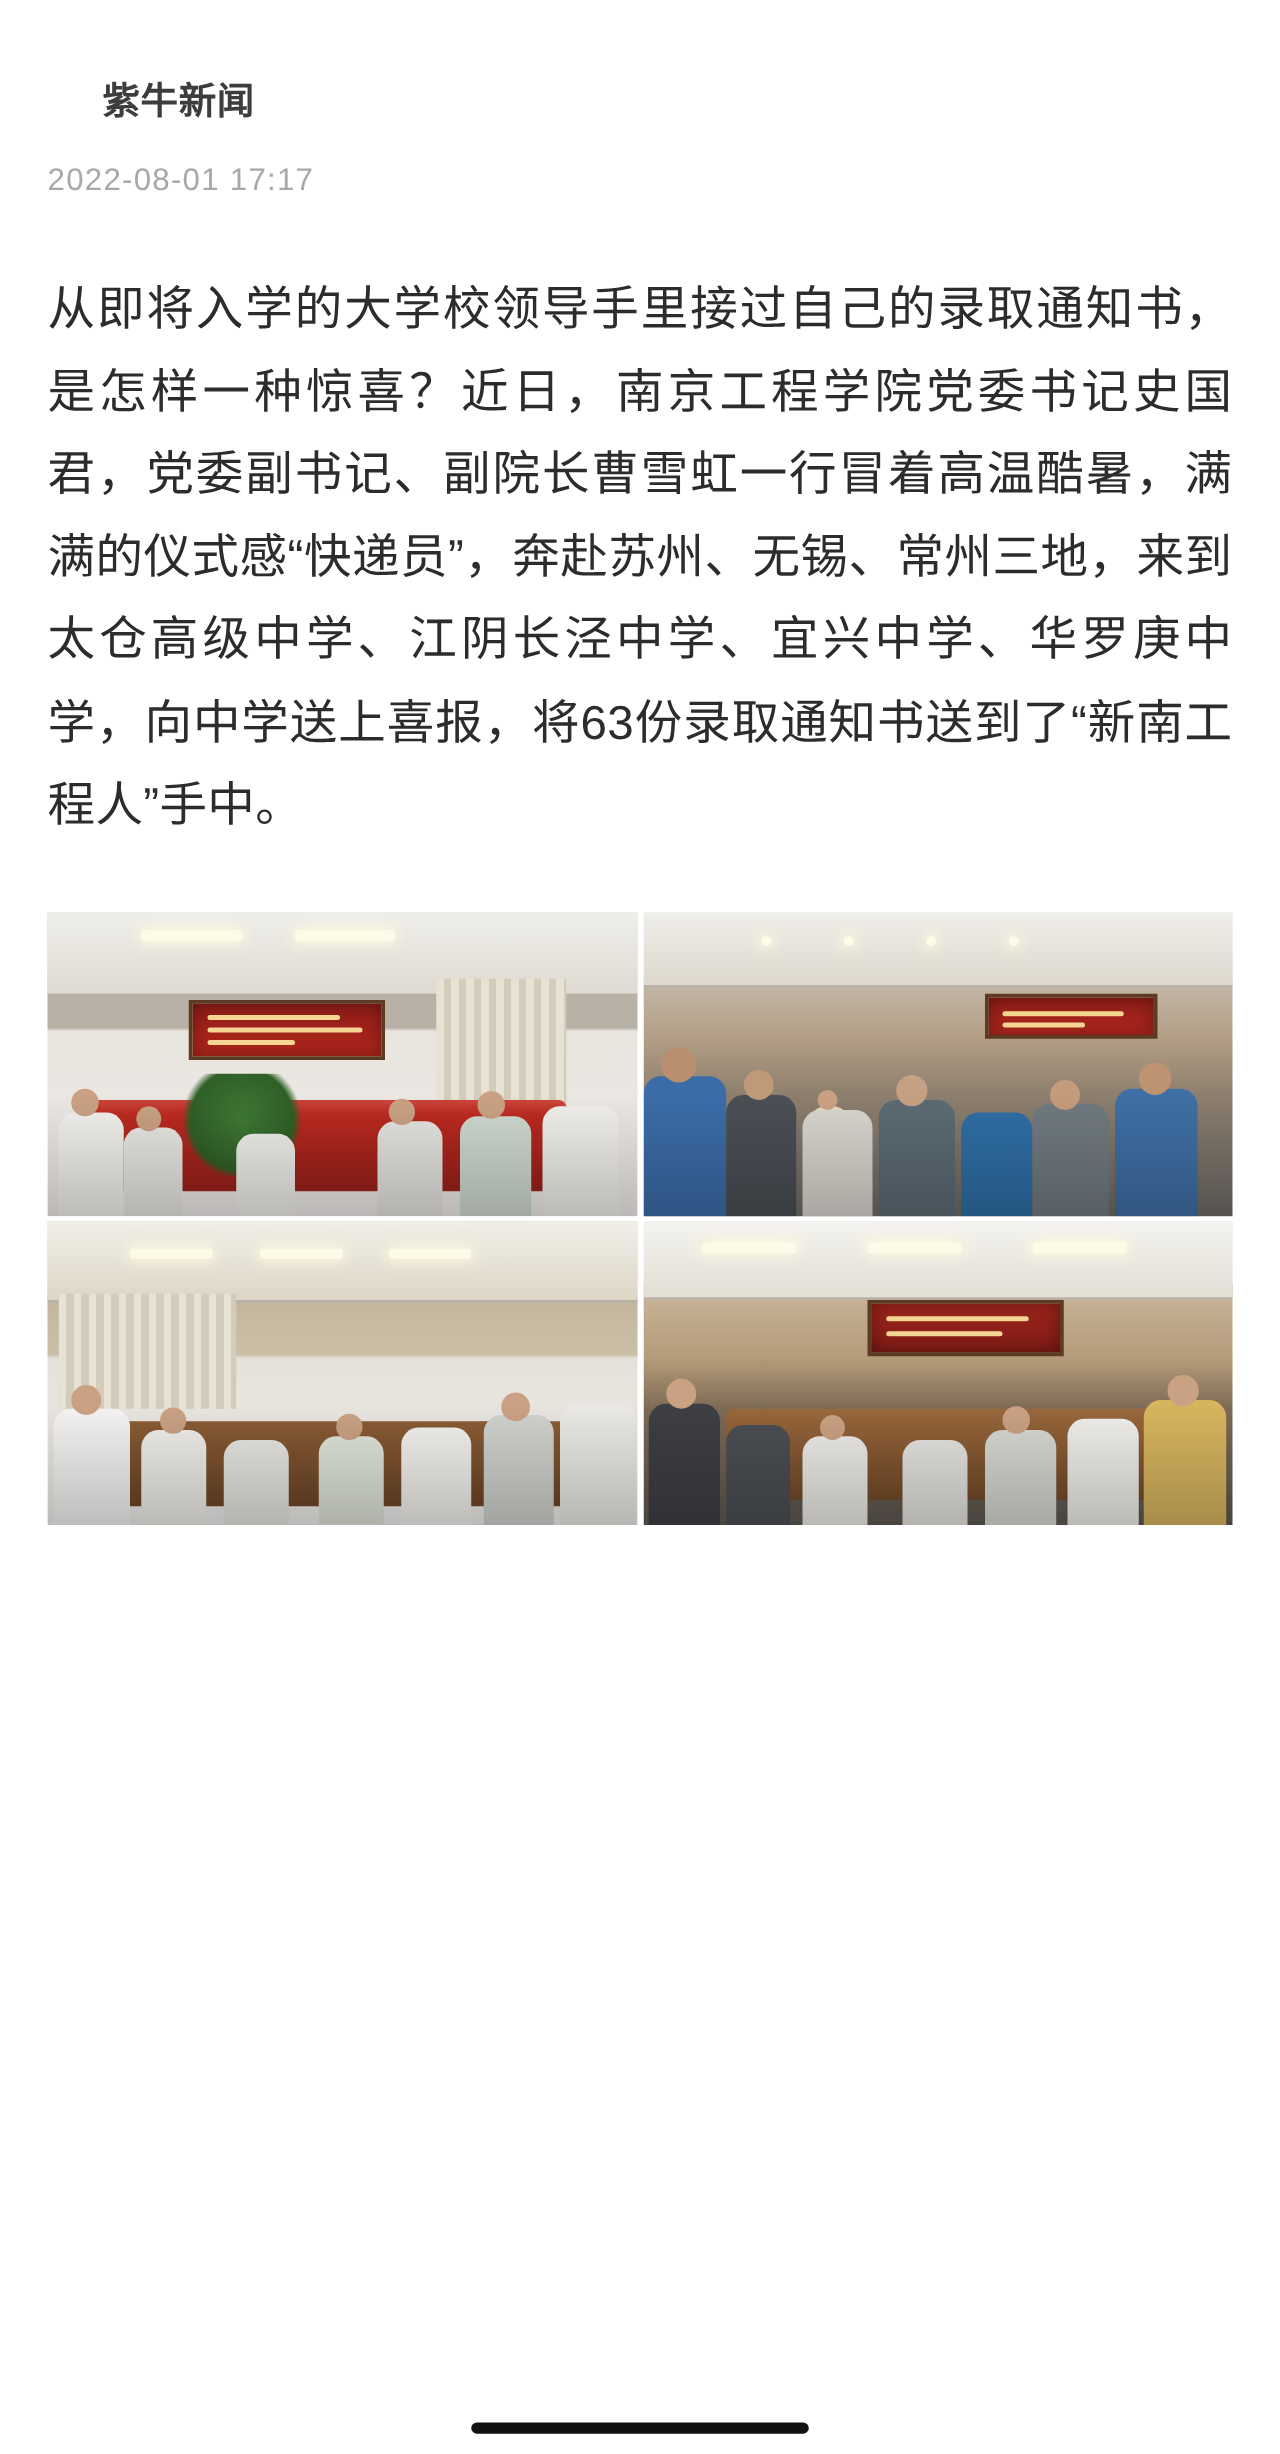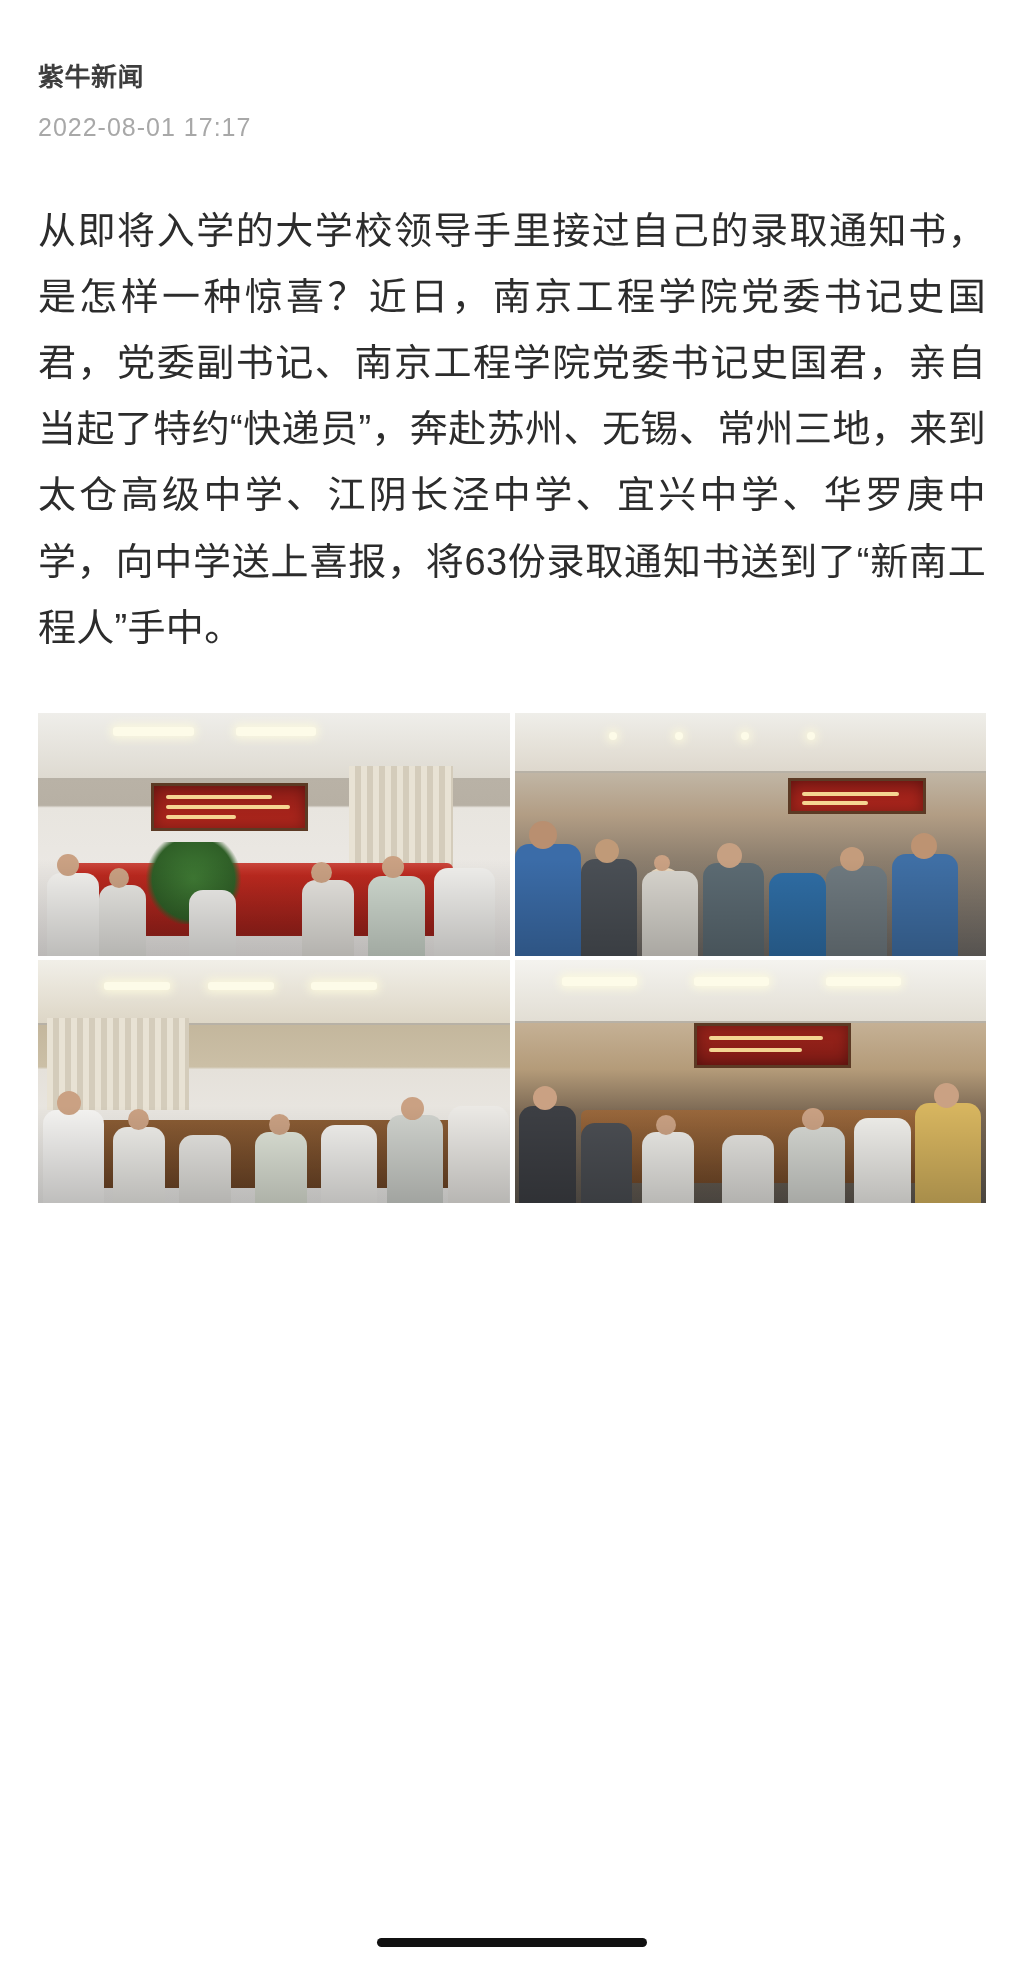--- a/index.html
+++ b/index.html
@@ -27,27 +27,28 @@
     color: #1b1b1b;
     letter-spacing: 0.5px;
     margin: 0;
     padding-top: 8px;
     word-break: break-word;
   }
   .meta {
     margin-top: 56px;
   }
   .meta-source {
-    font-size: 26px;
+    font-size: 30px;
     font-weight: 700;
     color: #3d3d3d;
     letter-spacing: 0.5px;
+    margin-left: 44px;
   }
   .meta-time {
-    margin-top: 20px;
+    margin-top: 30px;
     font-size: 25px;
     color: #a8a8a8;
     letter-spacing: 1px;
   }
   .body-text {
     margin-top: 56px;
     font-size: 38px;
     line-height: 1.74;
     color: #2c2c2c;
     letter-spacing: 0.3px;
@@ -164,21 +165,21 @@
 <body>
 
 <div class="article">
 
 
   <div class="meta">
     <div class="meta-source">紫牛新闻</div>
     <div class="meta-time">2022-08-01 17:17</div>
   </div>
 
-  <p class="body-text">从即将入学的大学校领导手里接过自己的录取通知书，是怎样一种惊喜？近日，南京工程学院党委书记史国君，党委副书记、南京工程学院党委书记史国君，亲自当起了特约“快递员”，奔赴苏州、无锡、常州三地，来到太仓高级中学、江阴长泾中学、宜兴中学、华罗庚中学，向中学送上喜报，将63份录取通知书送到了“新南工程人”手中。</p>
+  <p class="body-text">从即将入学的大学校领导手里接过自己的录取通知书，是怎样一种惊喜？近日，南京工程学院党委书记史国君，党委副书记、副院长曹雪虹一行冒着高温酷暑，满满的仪式感“快递员”，奔赴苏州、无锡、常州三地，来到太仓高级中学、江阴长泾中学、宜兴中学、华罗庚中学，向中学送上喜报，将63份录取通知书送到了“新南工程人”手中。</p>
 
   <div class="gallery">
 
     <div class="photo p1">
       <div class="ceiling"></div>
       <div class="light" style="left:16%;top:6%;width:17%;height:9px;"></div>
       <div class="light" style="left:42%;top:6%;width:17%;height:9px;"></div>
       <div class="curtain" style="left:66%;width:22%;top:22%;bottom:34%;"></div>
       <div class="screen" style="left:24%;top:29%;width:32%;height:17%;">
         <div class="line" style="top:22%;width:70%;"></div>

